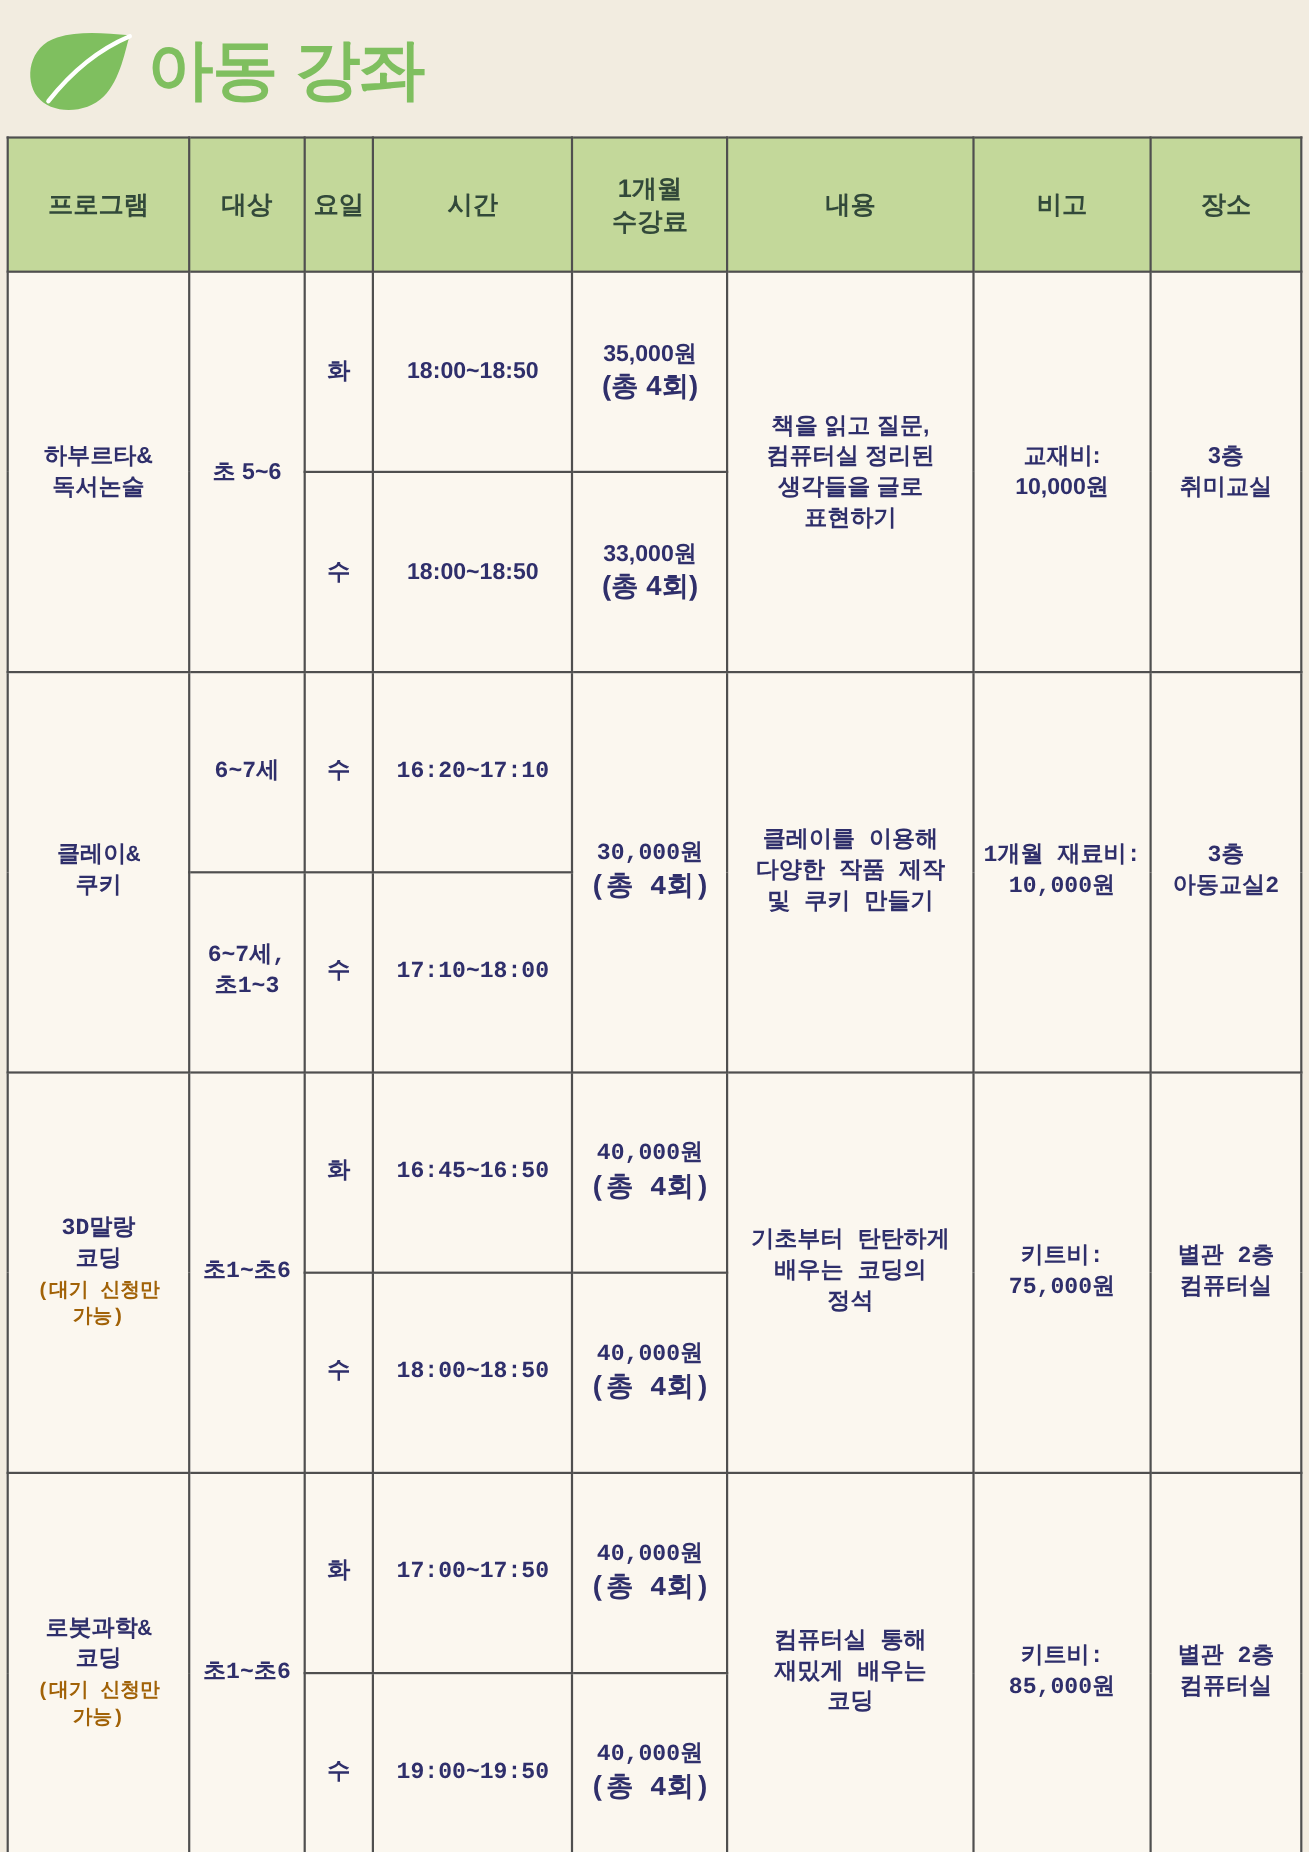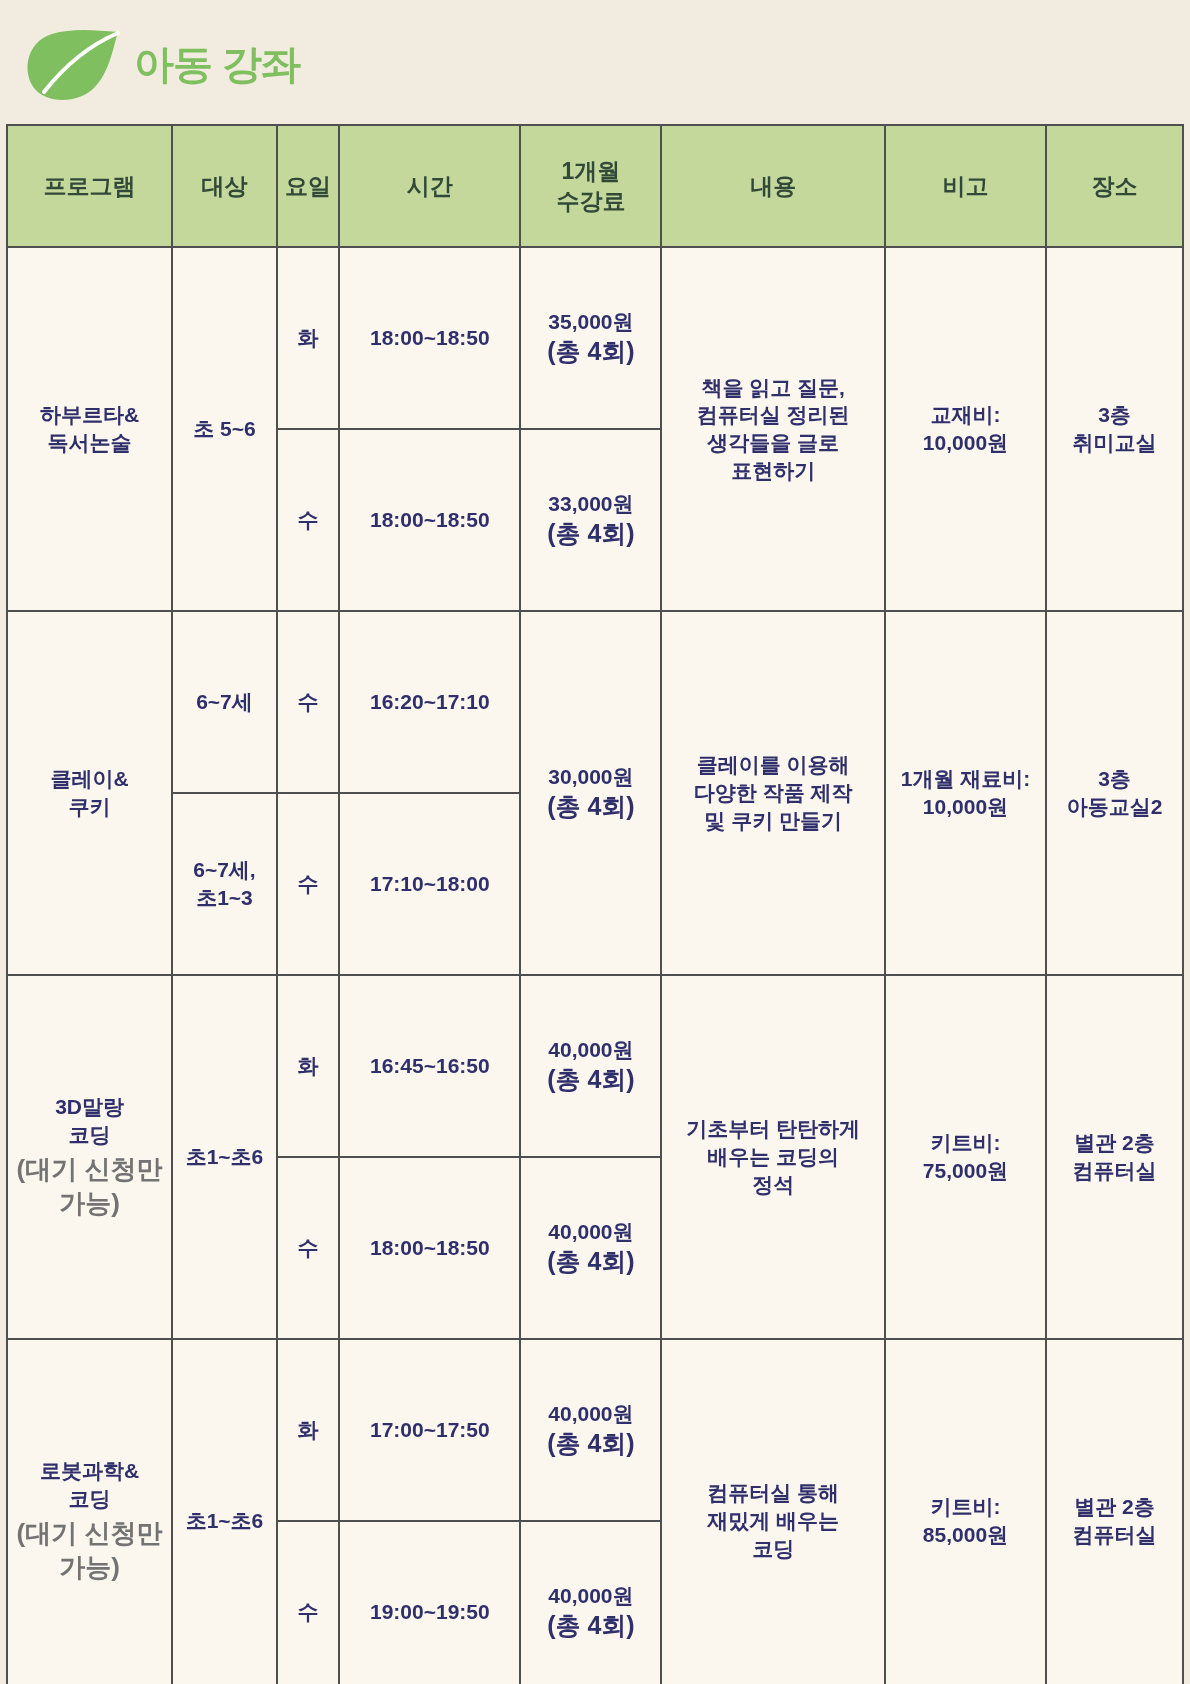--- a/index.html
+++ b/index.html
@@ -28,21 +28,21 @@
     box-sizing: border-box;
   }
   .leaf-icon {
     width: 104px;
     height: 78px;
     margin-right: 8px;
     flex: 0 0 auto;
     display: block;
   }
   .title-text {
-    font-size: 40px;
+    font-size: 60px;
     font-weight: bold;
     color: #7fbf5f;
     letter-spacing: -1px;
     line-height: 1;
     padding-bottom: 6px;
   }
   
   .table-wrap {
     padding: 16px 6px 0 6px;
   }
@@ -78,33 +78,33 @@
   .col-note  { width: 160px; }
   .col-place { width: 136px; }
 
   .prog-cell {
     font-size: 26px;
     color: #22305e;
     line-height: 1.35;
   }
   .prog-note {
     display: block;
-    color: #737373;
-    font-size: 26px;
+    color: #a16207;
+    font-size: 18px;
     margin-top: 4px;
     line-height: 1.3;
   }
   .desc-cell { font-size: 22px; line-height: 1.45; }
   .fee-cell  { font-size: 22px; line-height: 1.4; }
   .small-sub { font-size: 25px; }
   .day-cell  { font-size: 22px; }
   .tgt-cell  { font-size: 22px; line-height: 1.35; }
 
   .row-h-a td { height: 168px; }
-  .row-h-b td { height: 168px; }
+  .row-h-b td { height: 168px; font-family: Liberation Mono, monospace; }
 </style>
 </head>
 <body>
 
 <div class="page">
 
   <div class="title-bar">
     <svg class="leaf-icon" viewBox="0 0 104 78">
       <path d="M30 6 C4 14 0 44 12 60 C24 76 56 76 72 60 C88 44 92 16 96 4 C72 2 50 0 30 6 Z" fill="#7fbf5f"></path>
       <path d="M96 5 C70 16 44 36 22 64" stroke="#ffffff" stroke-width="4" fill="none" stroke-linecap="round"></path>

